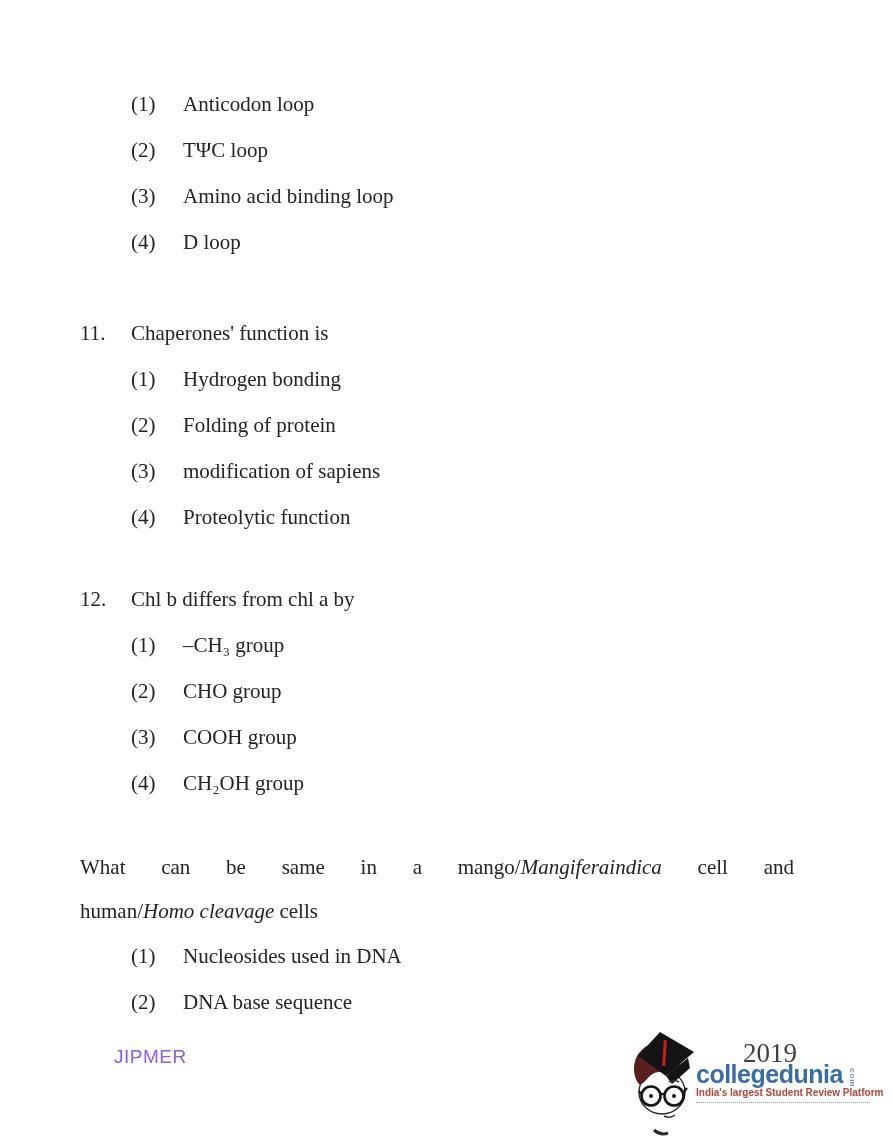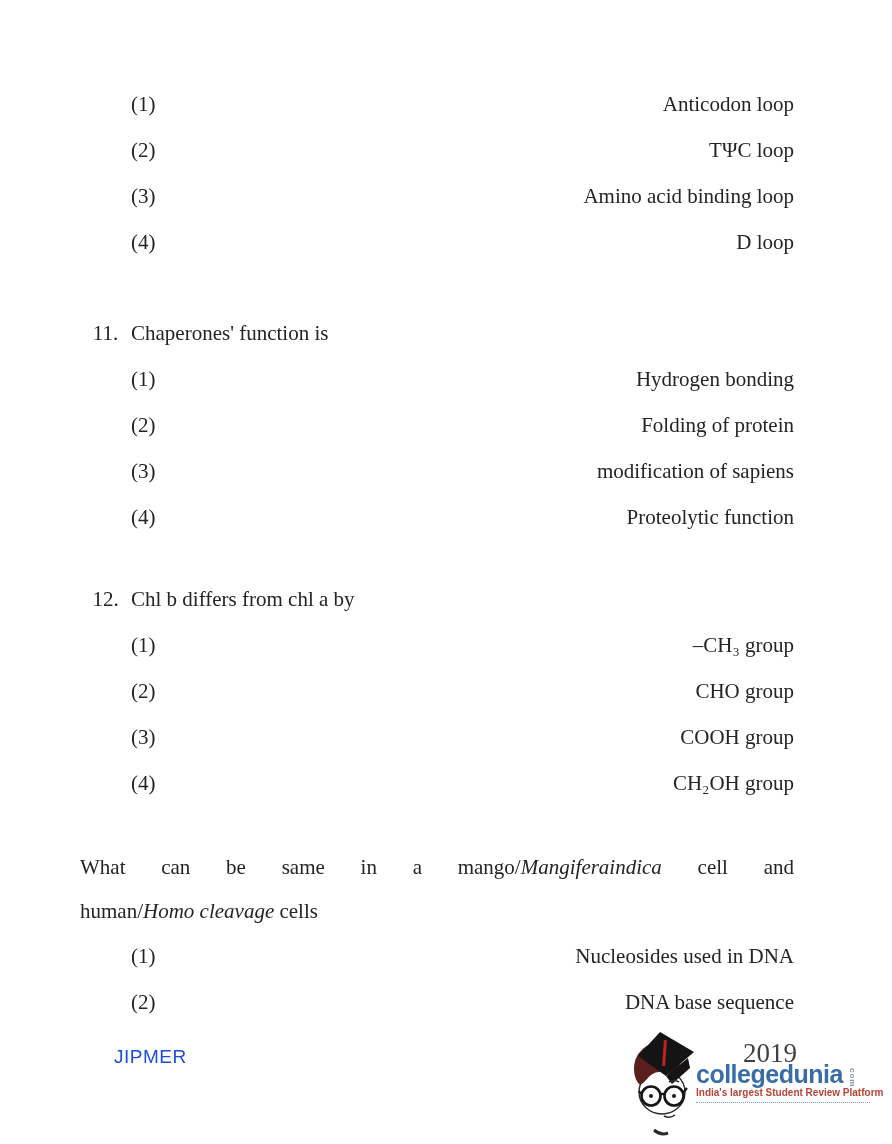--- a/index.html
+++ b/index.html
@@ -22,50 +22,49 @@
     position: absolute;
     left: 80px;
     width: 714px;
     font-size: 21px;
     line-height: 46px;
   }
   .qrow { display: flex; }
   .qnum {
     width: 51px;
     flex: 0 0 51px;
-    text-align: center;
   }
   .qtext { flex: 1; }
   .opt {
     display: flex;
     margin-left: 51px;
   }
   .olabel {
     width: 52px;
     flex: 0 0 52px;
   }
-  .otext { flex: 1; text-align: right; }
+  .otext { flex: 1; }
   .qpara { flex: 1; width: 661px; }
   .qpara .jline {
     line-height: 44px;
     text-align: justify;
     text-align-last: justify;
   }
   .qpara .nline { line-height: 44px; }
   .qpara i { font-style: italic; }
 
   
   .footer-exam {
     position: absolute;
     left: 114px;
     top: 1046px;
     font-family: "Liberation Sans", sans-serif;
     font-size: 19px;
     letter-spacing: 0.5px;
-    color: #1d4ed8;
+    color: #8b5cf6;
     z-index: 3;
   }
   .footer-year {
     position: absolute;
     left: 743px;
     top: 1038px;
     font-family: "Liberation Serif", serif;
     font-size: 27px;
     color: #404040;
     z-index: 1;

